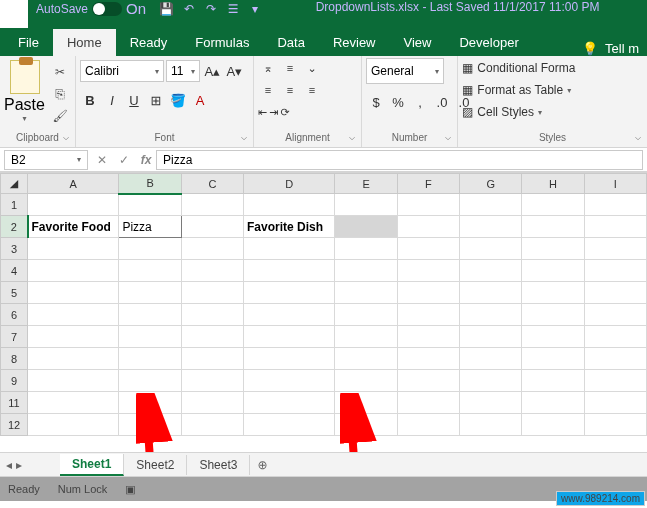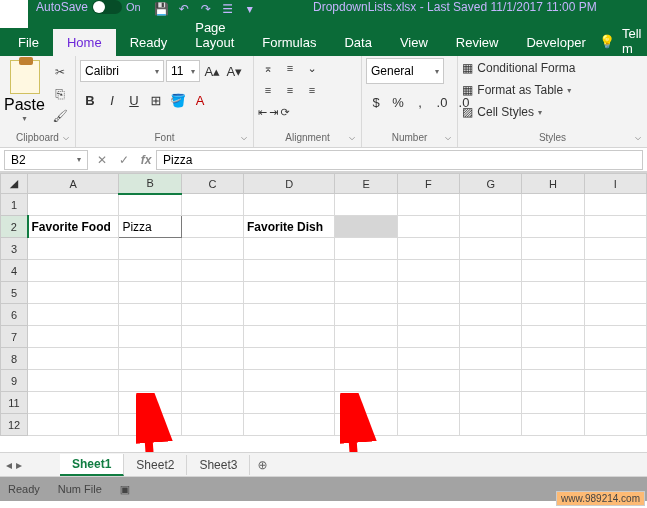--- a/index.html
+++ b/index.html
@@ -10,21 +10,21 @@
   .autosave { display: flex; align-items: center; gap: 4px; padding: 0 8px; }
   .toggle { width: 30px; height: 14px; background: #064d28; border-radius: 8px; position: relative; }
   .toggle::after { content: ""; position: absolute; width: 12px; height: 12px; background: #fff; border-radius: 50%; top: 1px; left: 1px; }
   .qat { display: flex; gap: 4px; align-items: center; padding: 0 4px; }
   .qat-ic { width: 18px; height: 18px; display: flex; align-items: center; justify-content: center; font-size: 12px; }
   .title-center { flex: 1; text-align: center; }
 
   
   .tabstrip { background: #0b6b38; height: 28px; display: flex; align-items: flex-end; color: #fff; font-size: 13px; padding-left: 4px; }
   .tab { padding: 6px 14px; cursor: pointer; }
-  .tab.active { background: #f3f3f3; color: #6d28d9; }
+  .tab.active { background: #f3f3f3; color: #404040; }
   .tabstrip-right { margin-left: auto; display: flex; align-items: center; gap: 6px; padding-right: 8px; }
 
   
   .ribbon { background: #f3f3f3; height: 92px; border-bottom: 1px solid #d4d4d4; display: flex; }
   .group { border-right: 1px solid #d9d9d9; display: flex; flex-direction: column; justify-content: space-between; padding: 2px 4px 0 4px; }
   .group-label { font-size: 10px; color: #666; text-align: center; height: 16px; line-height: 14px; position: relative; }
   .group-label::after { content: "⌵"; position: absolute; right: 2px; font-size: 8px; color: #666; }
   .group-body { flex: 1; display: flex; align-items: flex-start; gap: 4px; }
 
   .paste-block { display: flex; flex-direction: column; align-items: center; width: 42px; }
@@ -81,54 +81,53 @@
   
   .shtabs { height: 24px; border-top: 1px solid #d4d4d4; display: flex; align-items: center; background: #f3f3f3; font-size: 12px; }
   .shnav { width: 60px; display: flex; gap: 4px; padding: 0 6px; color: #666; }
   .sht { padding: 3px 12px; border-right: 1px solid #d4d4d4; color: #444; cursor: pointer; }
   .sht.active { background: #fff; border-bottom: 2px solid #107c41; font-weight: 600; color: #107c41; }
   .newsht { width: 24px; text-align: center; color: #666; }
 
   
   .status { height: 22px; background: #a3a3a3; border-top: 1px solid #d4d4d4; display: flex; align-items: center; font-size: 11px; color: #444; padding: 12px 8px; gap: 18px; }
 
-  .watermark { position: absolute; bottom: 2px; right: 2px; background: #fdba74; border: 1px solid #ccc; font-size: 10px; padding: 1px 4px; color: #444; }
+  .watermark { position: absolute; bottom: 2px; right: 2px; background: #0ea5e9; border: 1px solid #ccc; font-size: 10px; padding: 1px 4px; color: #444; }
 </style>
 </head>
 <body>
 
 <div class="titlebar">
   <div class="autosave">
     <span>AutoSave</span>
     <span class="toggle"></span>
-    <span style="font-size:11px;">On</span>
+    <span style="font-size:15px;">On</span>
   </div>
   <div class="qat">
     <div class="qat-ic">💾</div>
     <div class="qat-ic">↶</div>
     <div class="qat-ic">↷</div>
     <div class="qat-ic">☰</div>
     <div class="qat-ic">▾</div>
   </div>
   <div class="title-center">
     <span>DropdownLists.xlsx</span>
     <span> - </span>
     <span>Last Saved 11/1/2017 11:00 PM</span>
   </div>
 </div>
 
 <div class="tabstrip">
   <div class="tab">File</div>
   <div class="tab active">Home</div>
   <div class="tab">Ready</div>
-  <div class="tab">Page Layout</div>
   <div class="tab">Formulas</div>
   <div class="tab">Data</div>
+  <div class="tab">Review</div>
   <div class="tab">View</div>
-  <div class="tab">Review</div>
   <div class="tab">Developer</div>
   <div class="tabstrip-right">
     <span>💡</span>
     <span>Tell m</span>
   </div>
 </div>
 
 <div class="ribbon">
 
   <div class="group" style="width:76px;">
@@ -435,17 +434,17 @@
     <span>▸</span>
   </div>
   <div class="sht active">Sheet1</div>
   <div class="sht">Sheet2</div>
   <div class="sht">Sheet3</div>
   <div class="newsht">⊕</div>
 </div>
 
 <div class="status">
   <span>Ready</span>
-  <span>Num File</span>
+  <span>Num Lock</span>
   <span>▣</span>
 </div>
 
 <div class="watermark">www.989214.com</div>
 
 </body></html>

